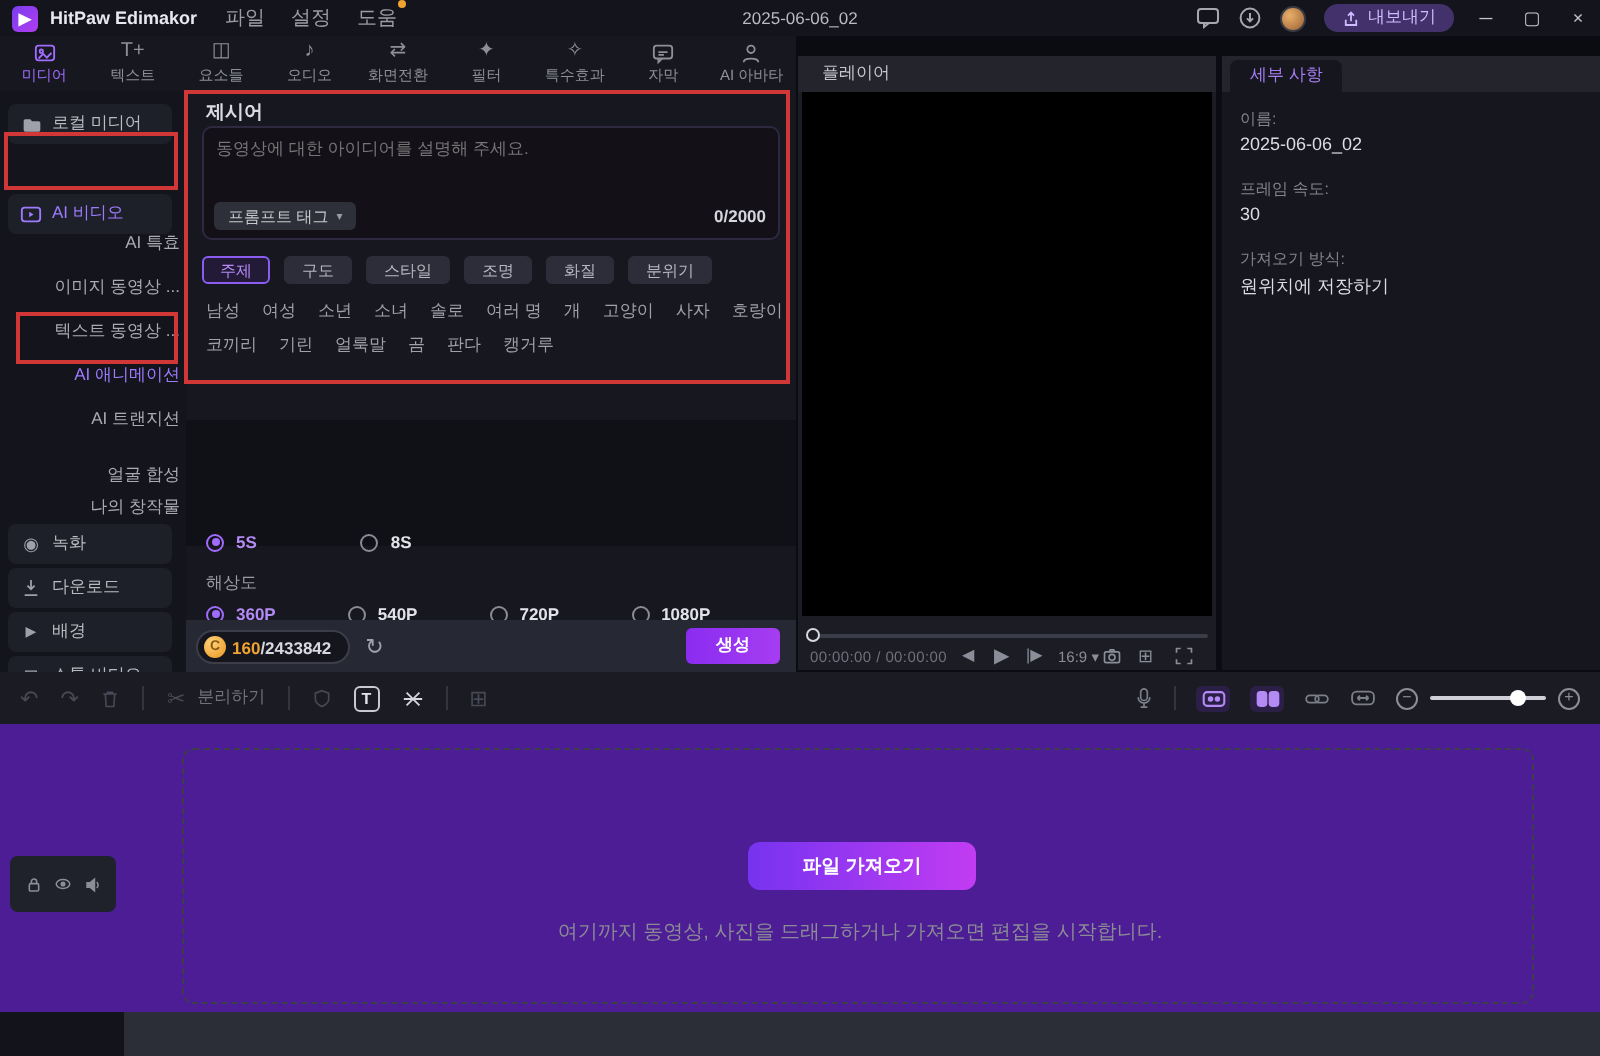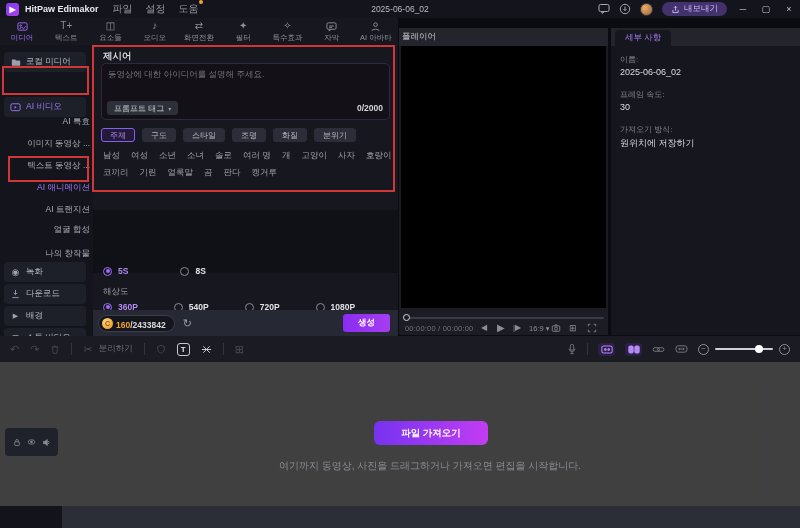--- a/index.html
+++ b/index.html
@@ -73,21 +73,21 @@
   .credits-cur { font-size:8.5px; font-weight:bold; color:#f0a330; }
   .credits-tot { font-size:8.5px; font-weight:bold; color:#d8d9de; }
   .refresh { margin-left:8px; color:#9fa0ab; font-size:11px; }
   .gen-btn { position:absolute; right:8px; top:269px; width:47px; height:18px; border-radius:3px;
              background:linear-gradient(90deg,#8a2cf0,#a63df2); color:#fff; font-size:8.5px; font-weight:bold;
              display:flex; align-items:center; justify-content:center; }
 
   
   .player { left:399px; top:28px; width:209px; height:307px; background:#1b1c24; }
   .pl-header { position:absolute; left:0; top:0; width:100%; height:18px; background:#23242c; display:flex; align-items:center; }
-  .pl-title { font-size:8.5px; color:#c6c7cf; margin-left:3px; }
+  .pl-title { font-size:8.5px; color:#c6c7cf; margin-left:12px; }
   .video { position:absolute; left:2px; top:18px; width:205px; height:262px; background:#000; }
   .scrub { position:absolute; left:4px; top:286px; width:201px; height:8px; }
   .scrub-line { position:absolute; left:0; top:3px; width:100%; height:2px; background:#3a3c47; border-radius:1px; }
   .scrub-handle { position:absolute; left:0; top:0; width:7px; height:7px; border-radius:50%; border:1.5px solid #d7d8de; background:#1b1c24; }
   .pl-controls { position:absolute; left:0; top:294px; width:100%; height:13px; font-size:7.5px; color:#6f717e; }
   .pl-time { position:absolute; left:6px; top:2px; letter-spacing:0.2px; }
   .pl-ic { position:absolute; top:1px; color:#8b8d98; font-size:8px; }
 
   
   .details { left:611px; top:28px; width:189px; height:307px; background:#15161e; }
@@ -109,21 +109,21 @@
   .tbox { width:13px; height:13px; border:1px solid #c9cad1; border-radius:3px; color:#e4e5ea;
           font-size:8px; font-weight:bold; display:flex; align-items:center; justify-content:center; }
   .ptoggle { width:17px; height:13px; border-radius:3px; background:#2c1f47; color:#b48af5; display:flex; align-items:center; justify-content:center; }
   .zoom-slider { display:flex; align-items:center; gap:6px; }
   .zs-track { position:relative; width:58px; height:2px; background:#d0d1d8; border-radius:1px; }
   .zs-handle { position:absolute; left:40px; top:-3px; width:8px; height:8px; border-radius:50%; background:#fff; }
   .zcircle { width:11px; height:11px; border-radius:50%; border:1px solid #8b8d98; color:#8b8d98; font-size:8px;
              display:flex; align-items:center; justify-content:center; line-height:1; }
 
   
-  .timeline { left:0; top:362px; width:800px; height:144px; background:#404040; }
+  .timeline { left:0; top:362px; width:800px; height:144px; background:#4c1d95; }
   .track-head { position:absolute; left:5px; top:66px; width:53px; height:28px; background:#1f212b; border-radius:4px;
                 display:flex; align-items:center; justify-content:center; gap:6px; color:#8b8d98; }
   .dropzone { position:absolute; left:91px; top:12px; width:676px; height:128px; border:1px dashed #3c3e49; border-radius:6px; }
   .import-btn { position:absolute; left:373px; top:58px; width:114px; height:24px; border-radius:6px;
                 background:linear-gradient(90deg,#7633f0,#c23cf2); color:#fff; font-size:9.5px; font-weight:bold;
                 display:flex; align-items:center; justify-content:center; }
 
   
   .bottom-strip { left:0; top:506px; width:800px; height:22px; background:#13141b; }
   .hscroll { position:absolute; left:62px; top:0; width:738px; height:22px; background:#2b2d37; }
@@ -245,21 +245,21 @@
               <path d="M5 3.8v3l2.4-1.5z" fill="currentColor" stroke="none"></path>
             </svg>
           </span>
         <span>AI 비디오</span>
       </div>
       <div class="sb-sub" style="top:71px;"><span>AI 특효</span></div>
       <div class="sb-sub" style="top:93px;"><span>이미지 동영상 ...</span></div>
       <div class="sb-sub" style="top:115px;"><span>텍스트 동영상 ...</span></div>
       <div class="sb-sub active" style="top:137px;"><span>AI 애니메이션</span></div>
       <div class="sb-sub" style="top:159px;"><span>AI 트랜지션</span></div>
-      <div class="sb-sub" style="top:179px;"><span>얼굴 합성</span></div>
+      <div class="sb-sub" style="top:187px;"><span>얼굴 합성</span></div>
       <div class="sb-sub" style="top:203px;"><span>나의 창작물</span></div>
       <div class="sb-box" style="top:217px;">
         <span class="sb-ico">◉</span>
         <span>녹화</span>
       </div>
       <div class="sb-box" style="top:239px;">
         <span class="sb-ico">
             <svg width="9" height="10" viewBox="0 0 10 11" fill="none" stroke="currentColor" stroke-width="1">
               <path d="M5 1v5M3 4.2 5 6.2l2-2M1.5 9.5h7"></path>
             </svg>

